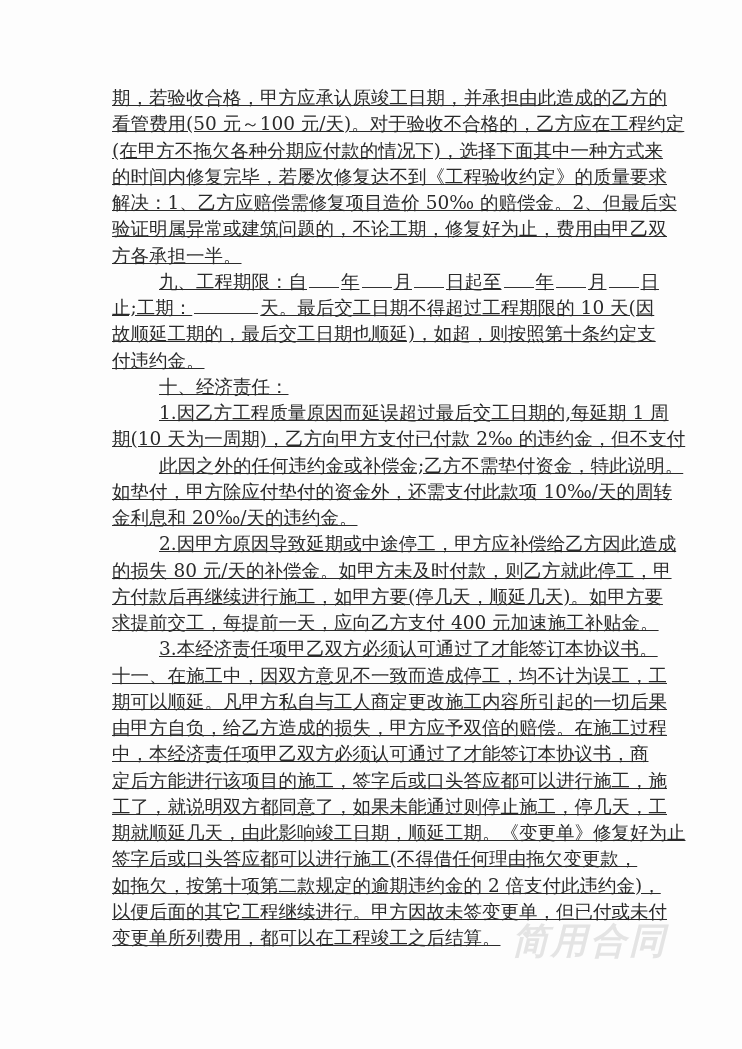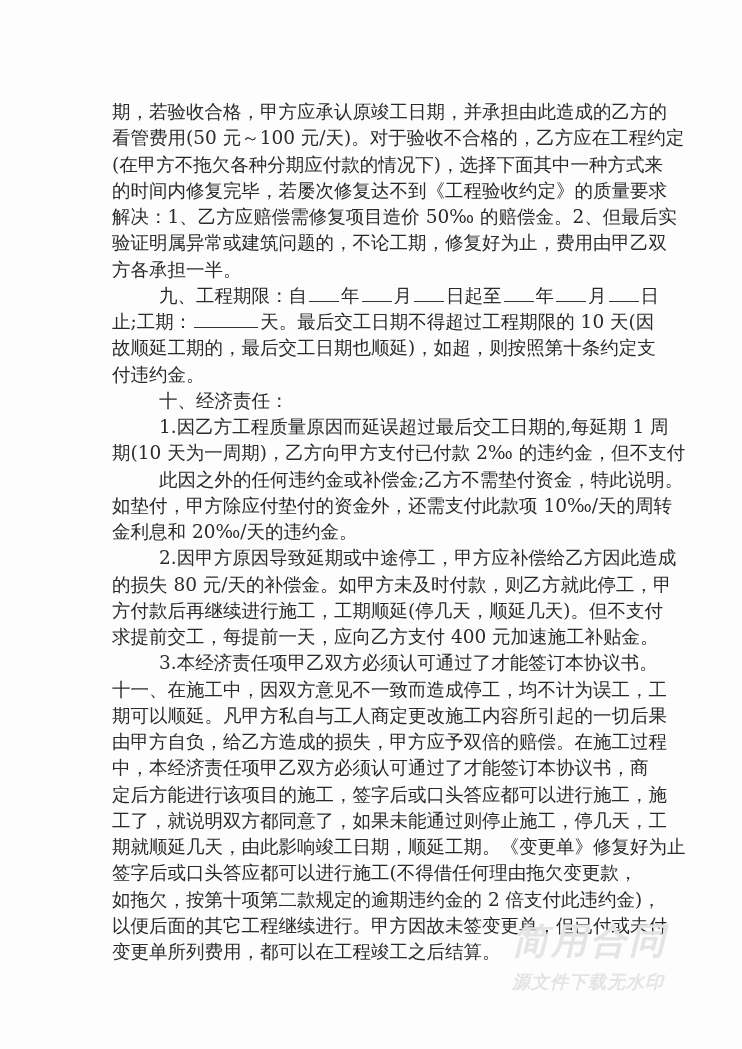--- a/index.html
+++ b/index.html
@@ -1,23 +1,23 @@
 <!DOCTYPE html>
 <html><head>
 <meta charset="utf-8">
 <style>
   html, body { margin: 0; padding: 0; background: #ffffff; }
   body { width: 742px; height: 1049px; position: relative; overflow: hidden; }
   .page {
     position: absolute; left: 0; top: 0; width: 742px; height: 1049px; background: #fdfdfd;
   }
   .text-block {
-    position: absolute; left: 112px; top: 99px; width: 517px;
+    position: absolute; left: 112px; top: 85px; width: 517px;
     font-family: "DejaVu Serif", "Liberation Serif", serif;
-    font-size: 18.5px; color: #2a2a2a;
+    font-size: 18.5px; color: #2a2a2a; text-decoration: underline;
   }
   .line {
     height: 26.26px; line-height: 26.26px; white-space: nowrap;
     text-align: justify; text-align-last: justify; overflow: visible;
   }
   .line.last { text-align-last: left; }
   .line.indent { padding-left: 47px; }
   .blank {
     display: inline-block; border-bottom: 1.2px solid #333; height: 18px;
     vertical-align: baseline; margin: 0 2px;
@@ -58,35 +58,34 @@
     <div class="line indent last">十、经济责任：</div>
 
     <div class="line indent">1.因乙方工程质量原因而延误超过最后交工日期的,每延期 1 周</div>
     <div class="line">期(10 天为一周期)，乙方向甲方支付已付款 2‰ 的违约金，但不支付</div>
     <div class="line indent">此因之外的任何违约金或补偿金;乙方不需垫付资金，特此说明。</div>
     <div class="line">如垫付，甲方除应付垫付的资金外，还需支付此款项 10‰/天的周转</div>
     <div class="line last">金利息和 20‰/天的违约金。</div>
 
     <div class="line indent">2.因甲方原因导致延期或中途停工，甲方应补偿给乙方因此造成</div>
     <div class="line">的损失 80 元/天的补偿金。如甲方未及时付款，则乙方就此停工，甲</div>
-    <div class="line">方付款后再继续进行施工，工期顺延(停几天，顺延几天)。但不支付</div>
+    <div class="line">方付款后再继续进行施工，如甲方要(停几天，顺延几天)。如甲方要</div>
     <div class="line last">求提前交工，每提前一天，应向乙方支付 400 元加速施工补贴金。</div>
 
     <div class="line indent last">3.本经济责任项甲乙双方必须认可通过了才能签订本协议书。</div>
 
     <div class="line">十一、在施工中，因双方意见不一致而造成停工，均不计为误工，工</div>
     <div class="line">期可以顺延。凡甲方私自与工人商定更改施工内容所引起的一切后果</div>
     <div class="line">由甲方自负，给乙方造成的损失，甲方应予双倍的赔偿。在施工过程</div>
     <div class="line">中，本经济责任项甲乙双方必须认可通过了才能签订本协议书，商</div>
     <div class="line">定后方能进行该项目的施工，签字后或口头答应都可以进行施工，施</div>
     <div class="line">工了，就说明双方都同意了，如果未能通过则停止施工，停几天，工</div>
     <div class="line">期就顺延几天，由此影响竣工日期，顺延工期。《变更单》修复好为止</div>
     <div class="line">签字后或口头答应都可以进行施工(不得借任何理由拖欠变更款，</div>
     <div class="line">如拖欠，按第十项第二款规定的逾期违约金的 2 倍支付此违约金)，</div>
     <div class="line">以便后面的其它工程继续进行。甲方因故未签变更单，但已付或未付</div>
     <div class="line last">变更单所列费用，都可以在工程竣工之后结算。</div>
   </div>
 
   <div class="watermark">
     <div class="wm-title">简用合同</div>
-    <div class="wm-sub">源文件下载无水印</div>
   </div>
 </div>
 
 </body></html>

